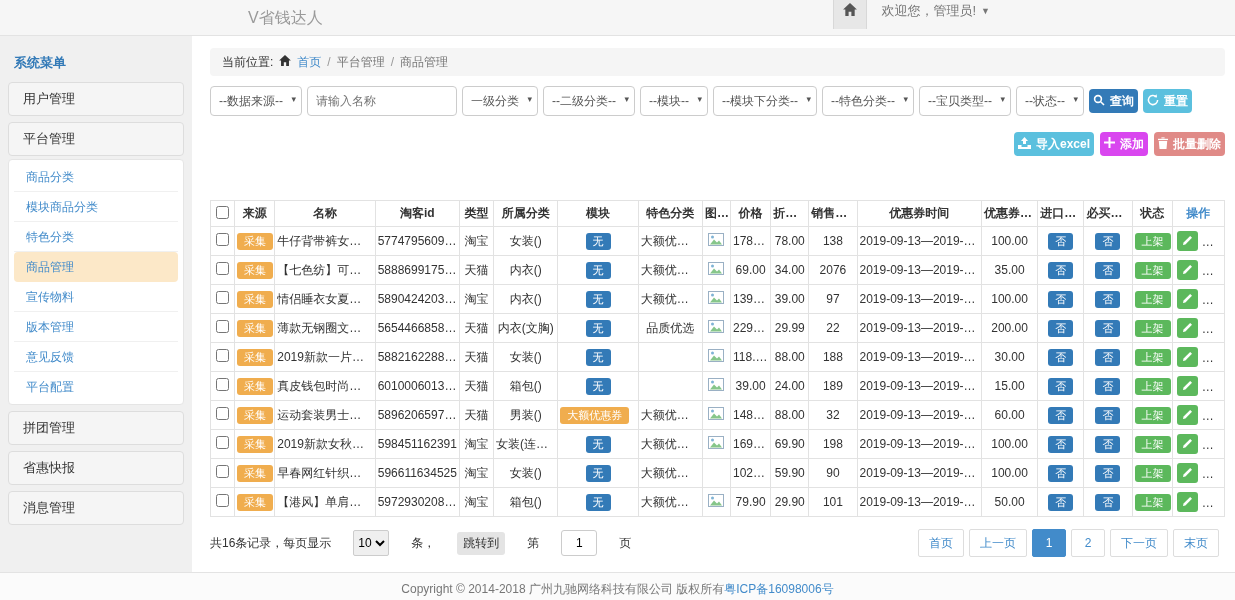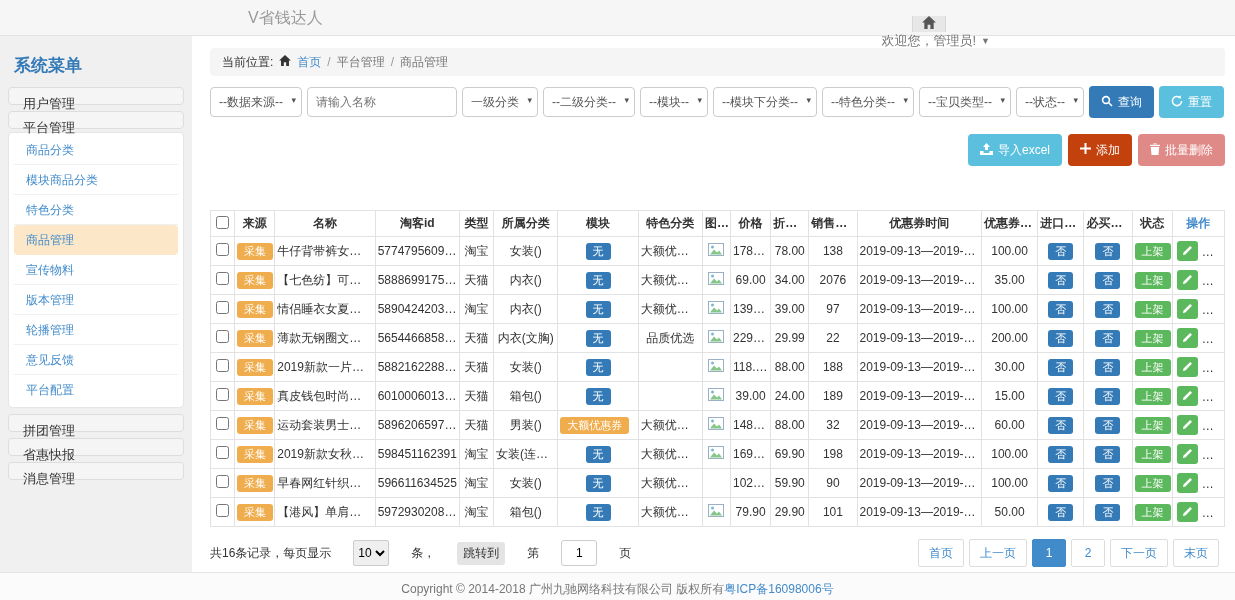--- a/index.html
+++ b/index.html
@@ -3,33 +3,33 @@
 <meta charset="utf-8">
 <style>
   * { box-sizing: border-box; margin: 0; padding: 0; }
   html,body { width:1235px; height:600px; overflow:hidden; background:#fff;
     font-family:"Liberation Sans","DejaVu Sans",sans-serif; font-size:13px; color:#333; }
   body { display:flex; flex-direction:column; }
 
   
   .topbar { position:relative; height:36px; background:#f6f6f6; border-bottom:1px solid #e3e3e3; flex:0 0 auto; }
   .brand { position:absolute; left:248px; top:8px; font-size:16px; color:#9a9a9a; }
-  .topbar-right { position:absolute; right:245px; top:16px; height:22px; display:flex; align-items:center;flex-direction:column; }
+  .topbar-right { position:absolute; right:245px; top:0; height:22px; display:flex; align-items:center; }
   .home-btn { width:34px; height:36px; background:#e7e7e7; border-left:1px solid #d8d8d8; border-right:1px solid #d8d8d8;
     display:flex; align-items:center; justify-content:center; cursor:pointer; }
   .welcome { margin-left:14px; color:#777; font-size:13px; display:flex; align-items:center; gap:5px; cursor:pointer; }
   .caret-glyph { font-size:9px; color:#777; }
 
   
   .layout { flex:1 1 auto; display:flex; overflow:hidden; }
 
   
   .sidebar { width:192px; background:#f0f0f0; padding:10px 8px 0 8px; flex:0 0 auto; overflow:hidden; }
-  .side-title { color:#337ab7; font-weight:bold; font-size:17px; padding:8px 4px 10px 6px; }
-  .group { background:#f5f5f5; border:1px solid #ddd; border-radius:4px; height:18px; line-height:32px;
+  .side-title { color:#337ab7; font-weight:bold; font-size:13px; padding:8px 4px 10px 6px; }
+  .group { background:#f5f5f5; border:1px solid #ddd; border-radius:4px; height:34px; line-height:32px;
     padding-left:14px; font-size:13px; color:#333; margin-bottom:6px; cursor:pointer; }
   .subpanel { background:#fff; border:1px solid #e5e5e5; border-radius:4px; margin:-3px 0 6px 0; padding:2px 0; }
   .side-link { display:block; height:30px; line-height:30px; margin:0 5px; padding-left:12px; font-size:12px;
     color:#428bca; text-decoration:none; border-bottom:1px solid #f0f0f0; cursor:pointer; }
   .side-link:last-child { border-bottom:none; }
   .side-link.active { background:#fce8c8; border-radius:4px; border-bottom-color:transparent; }
 
   
   .main { flex:1 1 auto; padding:12px 10px 0 18px; overflow:hidden; }
   .breadcrumb { background:#f5f5f5; border-radius:4px; height:28px; display:flex; align-items:center;
@@ -38,25 +38,25 @@
   .crumb-sep { color:#999; }
   .crumb-muted { color:#777; }
 
   
   .filter-row { display:flex; align-items:center; gap:5px; margin-top:10px; flex-wrap:nowrap; }
   .sel-wrap { position:relative; display:inline-block; }
   .sel-wrap select { -webkit-appearance:none; appearance:none; height:30px; border:1px solid #ccc; border-radius:4px;
     background:#fff; color:#555; font-size:12px; padding:0 18px 0 8px; width:100%; font-family:inherit; }
   .sel-caret { position:absolute; right:6px; top:8px; font-size:9px; color:#555; pointer-events:none; }
   .name-input { height:30px; border:1px solid #ccc; border-radius:4px; padding:0 8px; font-size:12px; width:150px; color:#555; font-family:inherit; }
-  .btn { display:inline-flex; align-items:center; gap:5px; height:32px; border:none; border-radius:4px;
-    color:#fff; font-size:12px; padding:0 12px; cursor:pointer; font-family:inherit; }
+  .btn { display:inline-flex; align-items:center; gap:5px; height:24px; border:none; border-radius:4px;
+    color:#fff; font-size:12px; padding:0 4px; cursor:pointer; font-family:inherit;font-weight:bold; }
   .btn-primary { background:#337ab7; }
   .btn-info { background:#5bc0de; }
-  .btn-success { background:#c2410c; }
+  .btn-success { background:#d946ef; }
   .btn-danger { background:#e08a87; }
 
   
   .action-row { display:flex; justify-content:flex-end; gap:6px; margin:16px 0 8px 0; }
 
   
   table { width:100%; border-collapse:collapse; table-layout:fixed; font-size:12px;margin-top:44px; }
   th,td { border:1px solid #e2e2e2; text-align:center; padding:4px 2px; height:27px;
     overflow:hidden; white-space:nowrap; text-overflow:ellipsis; }
   th { font-weight:bold; color:#333; background:#fff; height:26px; }
@@ -113,21 +113,20 @@
     <div class="side-title">系统菜单</div>
     <div class="group">用户管理</div>
     <div class="group">平台管理</div>
     <div class="subpanel" id="platform-items">
         <a class="side-link">商品分类</a>
         <a class="side-link">模块商品分类</a>
         <a class="side-link">特色分类</a>
         <a class="side-link active">商品管理</a>
         <a class="side-link">宣传物料</a>
         <a class="side-link">版本管理</a>
-        <a class="side-link">轮播管理</a>
         <a class="side-link">意见反馈</a>
         <a class="side-link">平台配置</a>
       </div>
     <div class="group">拼团管理</div>
     <div class="group">省惠快报</div>
     <div class="group">消息管理</div>
 
   </aside>
 
   <main class="main">

